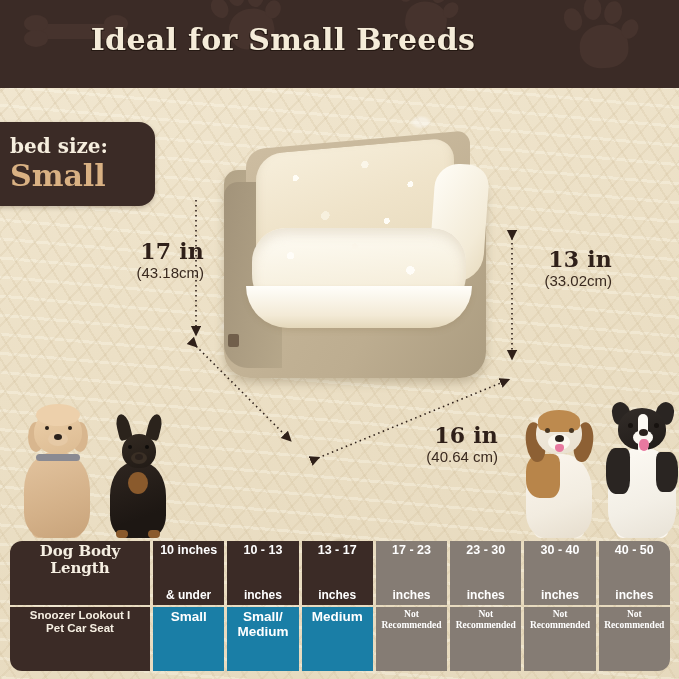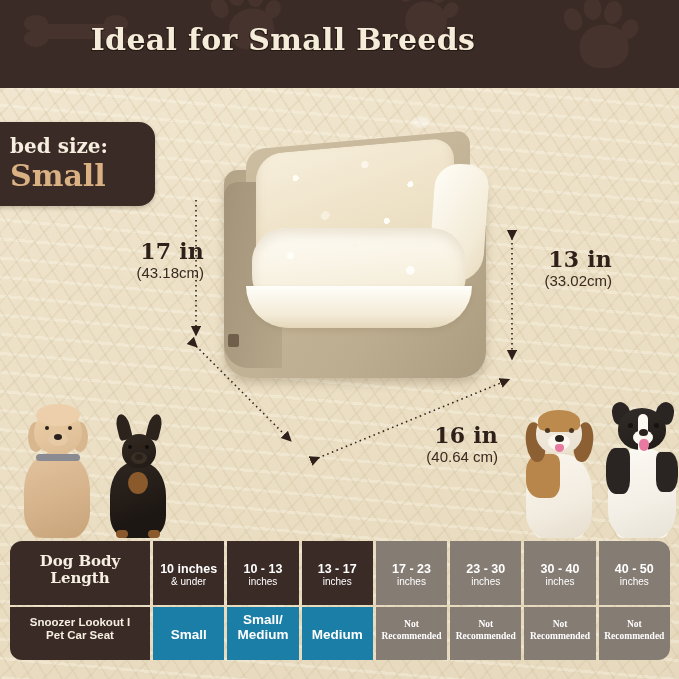--- a/index.html
+++ b/index.html
@@ -219,42 +219,42 @@
   .collie .eye{width:5px;height:5px;background:#17120f;}
   .collie .eye.l{left:28px;top:23px;} .collie .eye.r{left:54px;top:23px;}
   .collie .tongue{left:39px;top:39px;width:10px;height:12px;}
   .collie .leg{width:14px;height:28px;background:#fbf7f0;}
   .collie .leg.l{left:16px;top:110px;} .collie .leg.r{left:54px;top:110px;}
 
   
   .table{position:absolute;left:10px;top:541px;width:660px;height:130px;}
   .trow{position:absolute;left:0;width:660px;display:flex;gap:3px;}
   .trow.r1{top:0;height:64px;}
-  .trow.r2{top:66px;height:53px;}
+  .trow.r2{top:66px;height:64px;}
 
   .cell{
-    display:flex;align-items:flex-end;justify-content:center;text-align:center;
-    color:#ffffff;box-sizing:border-box;padding:18px 3px;line-height:1.12;
+    display:flex;align-items:flex-start;justify-content:center;text-align:center;
+    color:#ffffff;box-sizing:border-box;padding:2px 3px;line-height:1.12;
   }
   .cell.label{width:140px;flex:0 0 140px;background:#3b2b26;}
   .cell.data{flex:1 1 0;}
 
   .c-dark{background:#3b2b26;}
   .c-gray{background:#857c74;}
   .c-teal{background:#1a7ea6;}
 
   .trow.r1 .cell:first-child{border-radius:12px 0 0 0;}
   .trow.r1 .cell:last-child{border-radius:0 12px 0 0;}
   .trow.r2 .cell:first-child{border-radius:0 0 0 12px;}
   .trow.r2 .cell:last-child{border-radius:0 0 12px 0;}
 
   .hdr-label{font-family:"DejaVu Serif", serif;font-weight:700;font-size:15px;color:#f6efe2;}
   .hdr-rng{font-size:12.5px;}
-  .hdr-rng b{display:block;font-weight:700;font-size:12.5px;margin-top:16px;}
-  .hdr-rng span{display:block;font-weight:400;font-size:10px;}
+  .hdr-rng b{display:block;font-weight:700;font-size:12.5px;}
+  .hdr-rng span{display:block;font-weight:700;font-size:12px;margin-top:32px;}
   .prod-label{font-weight:700;font-size:11.5px;color:#f6efe2;}
   .val{font-weight:700;font-size:13.5px;}
   .val.small-txt{font-size:9.5px;font-weight:700;line-height:1.2;font-family:Liberation Serif, serif;}
 </style>
 </head>
 <body>
 
 <div class="page">
 
   <div class="bg-texture"></div>

